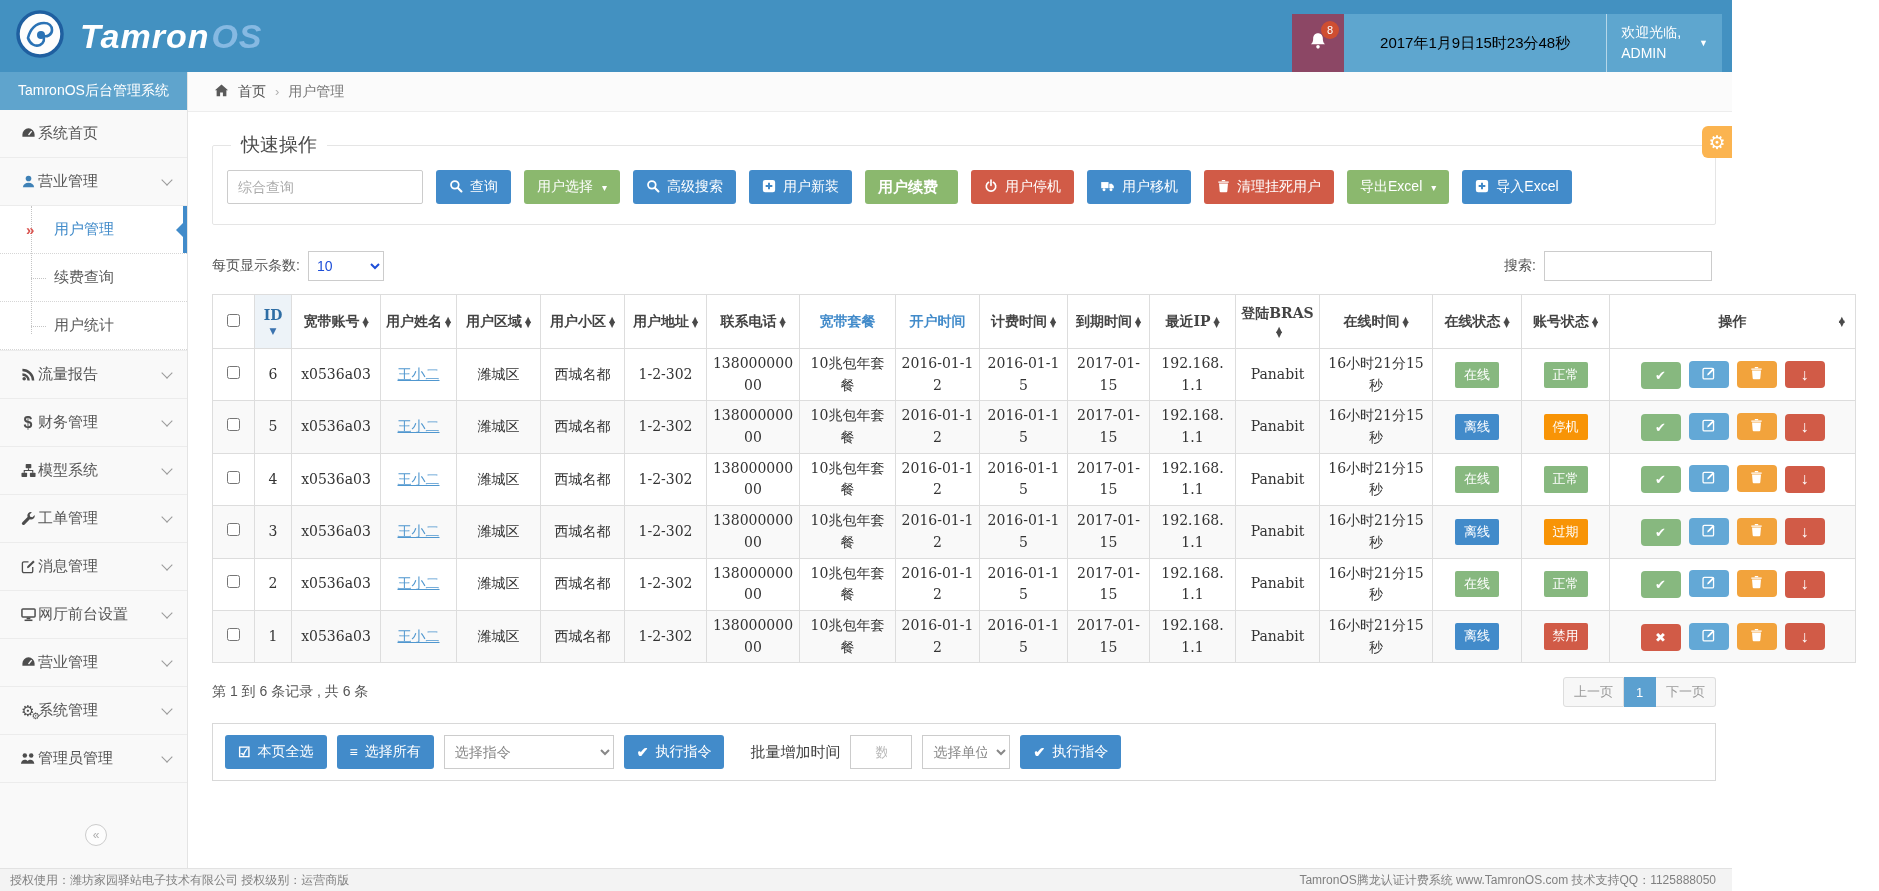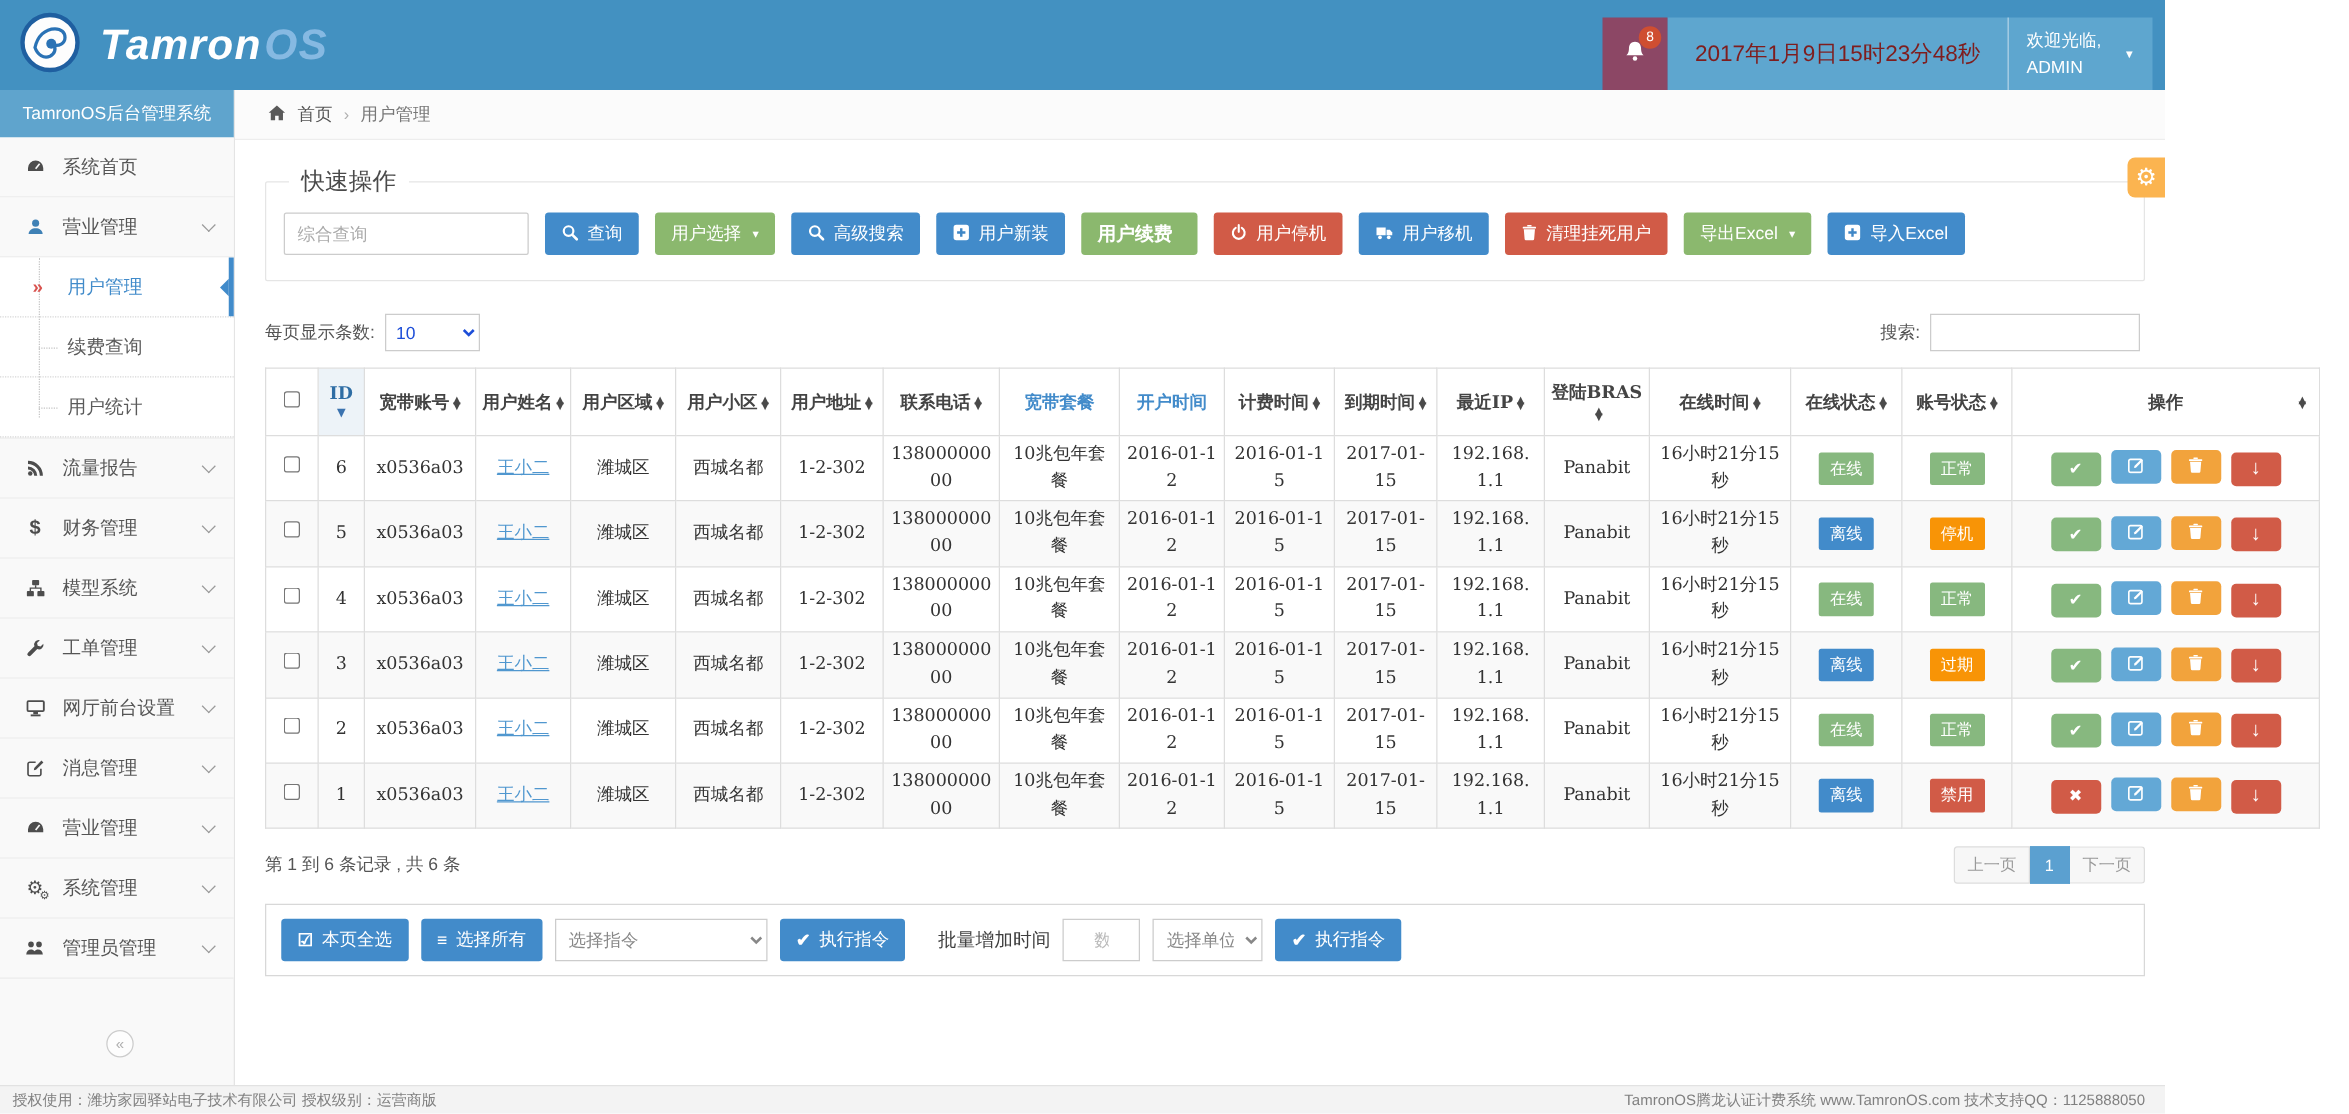--- a/index.html
+++ b/index.html
@@ -8,30 +8,30 @@
   .app{width:1732px;height:891px;display:flex;flex-direction:column;position:relative;background:#fff}
 
   
   .topbar{height:72px;background:#4391c1;display:flex;justify-content:space-between;align-items:center;padding-left:14px;flex:0 0 auto}
   .brand{display:flex;align-items:center;gap:14px;cursor:pointer}
   .brand-text{font-style:italic;font-weight:700;font-size:34px;color:#fff;letter-spacing:1px}
   .brand-text .os{color:#86b9e2;margin-left:2px}
   .top-right{display:flex;align-items:flex-end;height:100%;padding-right:10px}
   .notif{width:52px;height:58px;background:#8c4765;display:flex;align-items:center;justify-content:center;position:relative;cursor:pointer}
   .notif .nbadge{position:absolute;top:7px;right:5px;width:18px;height:18px;border-radius:50%;background:#cf4e31;color:#fff;font-size:11px;line-height:18px;text-align:center}
-  .datetime{height:58px;background:#5ea6cf;color:#7f1d1d;display:flex;align-items:center;padding:0 22px;font-size:18px}
+  .datetime{height:58px;background:#5ea6cf;color:#000000;display:flex;align-items:center;padding:0 36px;font-size:15px}
   .welcome{height:58px;background:#5ea6cf;border-left:1px solid rgba(255,255,255,.55);color:#fff;display:flex;align-items:center;gap:18px;padding:0 14px;font-size:14px;cursor:pointer}
   .welcome .wl{line-height:1.5}
   .wcaret{font-size:9px;color:#fff}
 
   
   .frame{display:flex;height:796px;flex:0 0 auto}
   .sidebar{width:188px;background:#f9f9f9;border-right:1px solid #e4e4e4;position:relative;flex:0 0 auto}
   .side-title{height:38px;background:#5fa4cd;color:#fff;display:flex;align-items:center;padding:0 18px;font-size:14px}
-  .side-item{height:48px;display:flex;align-items:center;gap:12px;padding:0 16px 0 18px;border-bottom:1px solid #ececec;color:#555;font-size:15px;cursor:pointer;background:#f9f9f9}
+  .side-item{height:48px;display:flex;align-items:center;padding:0 16px 0 18px;border-bottom:1px solid #ececec;color:#555;font-size:15px;cursor:pointer;background:#f9f9f9}
   .side-item .si{width:20px;text-align:center;color:#4d4d4d;display:inline-flex;justify-content:center;align-items:center}
   .side-item.parent-active .si{color:#3f81b6}
   .chev{width:8px;height:8px;border-right:1.6px solid #9a9a9a;border-bottom:1.6px solid #9a9a9a;transform:rotate(45deg);margin-left:auto;margin-bottom:4px}
   .submenu{background:#fff;position:relative;border-bottom:1px solid #ececec}
   .submenu::before{content:"";position:absolute;left:31px;top:0;bottom:16px;border-left:1px dotted #c4c4c4}
   .sub-item{height:48px;display:flex;align-items:center;padding-left:54px;position:relative;color:#5a5a5a;font-size:15px;cursor:pointer;border-bottom:1px dotted #d6d6d6}
   .sub-item .stub{position:absolute;left:31px;width:15px;top:50%;border-top:1px dotted #c4c4c4}
   .sub-item.active{color:#418bca}
   .sub-item .mark{position:absolute;left:26px;color:#d9534f;font-size:15px;font-weight:700}
   .sub-item .bar{position:absolute;right:0;top:0;height:100%;width:4px;background:#418bca}
@@ -209,37 +209,37 @@
             <span class="si">
               <svg viewBox="0 0 16 16" width="15" height="15" fill="currentColor">
                 <path d="M14.6 4.2a3.9 3.9 0 0 1-5.2 4.6l-5.5 5.5a1.7 1.7 0 1 1-2.4-2.4L7 6.4a3.9 3.9 0 0 1 4.6-5.2L9.2 3.6l.6 2.4 2.4.6z"></path>
               </svg>
             </span>
             <span>工单管理</span>
             <span class="chev"></span>
           </div>
           <div class="side-item">
             <span class="si">
+              <svg viewBox="0 0 16 16" width="15" height="15">
+                <path fill="none" stroke="currentColor" stroke-width="1.4" d="M12.5 8.5V13a1.5 1.5 0 0 1-1.5 1.5H3A1.5 1.5 0 0 1 1.5 13V4.5A1.5 1.5 0 0 1 3 3h5"></path>
+                <path fill="currentColor" d="M6.5 9.8 8.3 9.4 14.6 3.1 13 1.5 6.8 7.8z"></path>
+              </svg>
+            </span>
+            <span>消息管理</span>
+            <span class="chev"></span>
+          </div>
+          <div class="side-item">
+            <span class="si">
               <svg viewBox="0 0 16 16" width="15" height="15" fill="currentColor">
                 <rect x="1" y="2" width="14" height="8.6" rx="1" fill="none" stroke="currentColor" stroke-width="1.6"></rect>
                 <rect x="6" y="11.2" width="4" height="2"></rect>
                 <rect x="3.8" y="13.4" width="8.4" height="1.6"></rect>
               </svg>
             </span>
             <span>网厅前台设置</span>
-            <span class="chev"></span>
-          </div>
-          <div class="side-item">
-            <span class="si">
-              <svg viewBox="0 0 16 16" width="15" height="15">
-                <path fill="none" stroke="currentColor" stroke-width="1.4" d="M12.5 8.5V13a1.5 1.5 0 0 1-1.5 1.5H3A1.5 1.5 0 0 1 1.5 13V4.5A1.5 1.5 0 0 1 3 3h5"></path>
-                <path fill="currentColor" d="M6.5 9.8 8.3 9.4 14.6 3.1 13 1.5 6.8 7.8z"></path>
-              </svg>
-            </span>
-            <span>消息管理</span>
             <span class="chev"></span>
           </div>
           <div class="side-item">
             <span class="si">
               <svg viewBox="0 0 16 16" width="15" height="15" fill="currentColor">
                 <path d="M8 2.5A6.5 6.5 0 0 0 1.5 9v2.5h13V9A6.5 6.5 0 0 0 8 2.5z"></path>
                 <line x1="8" y1="9.6" x2="11.4" y2="5.4" stroke="#f9f9f9" stroke-width="1.4"></line>
               </svg>
             </span>
             <span>营业管理</span>

